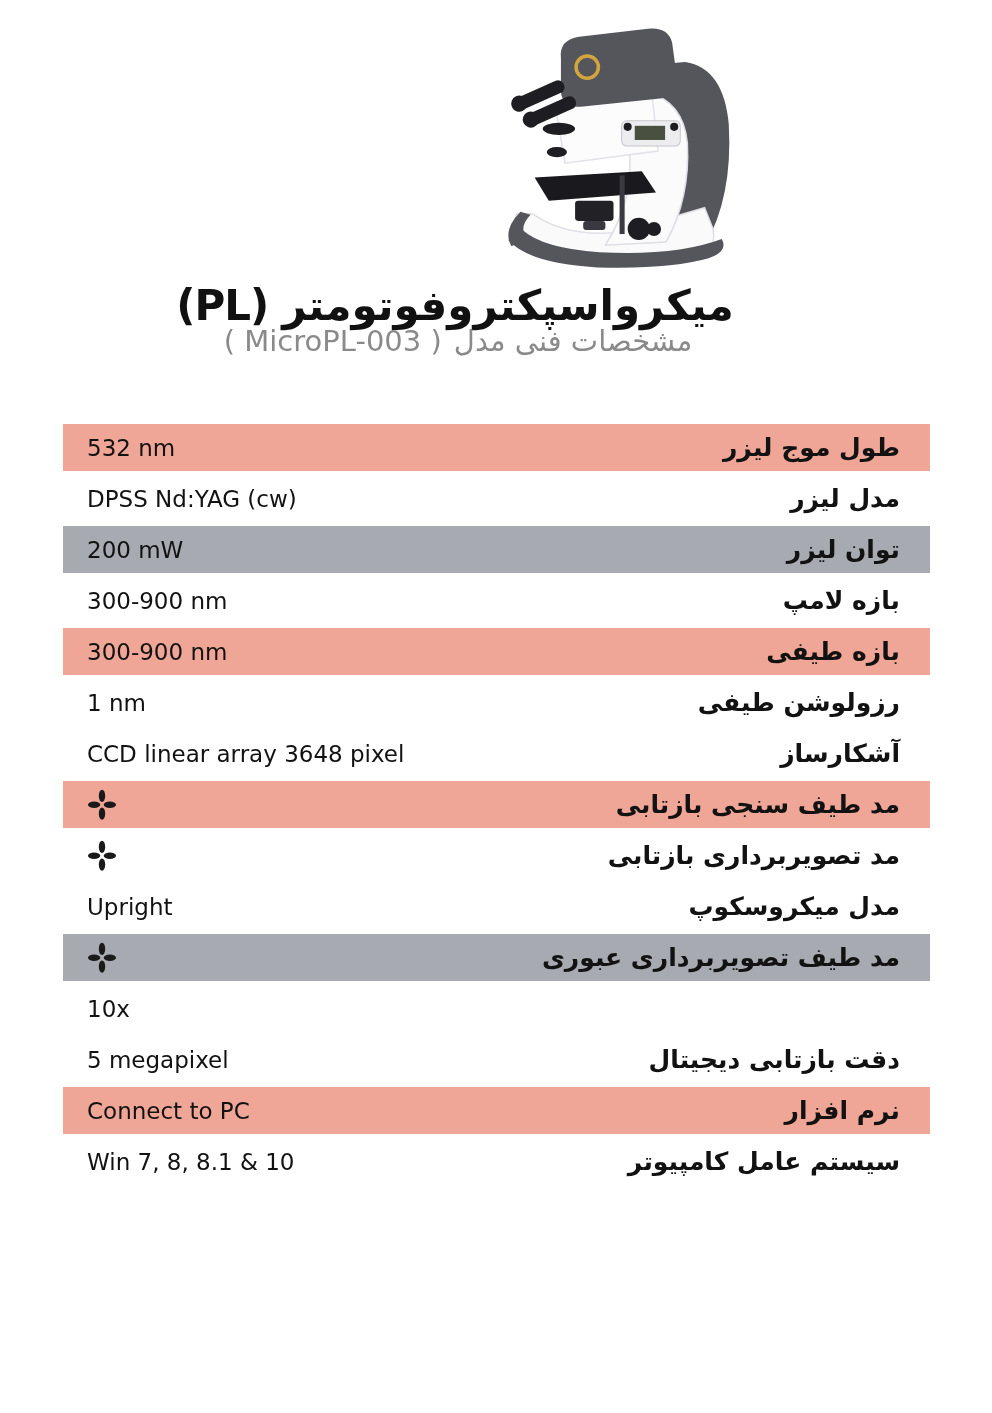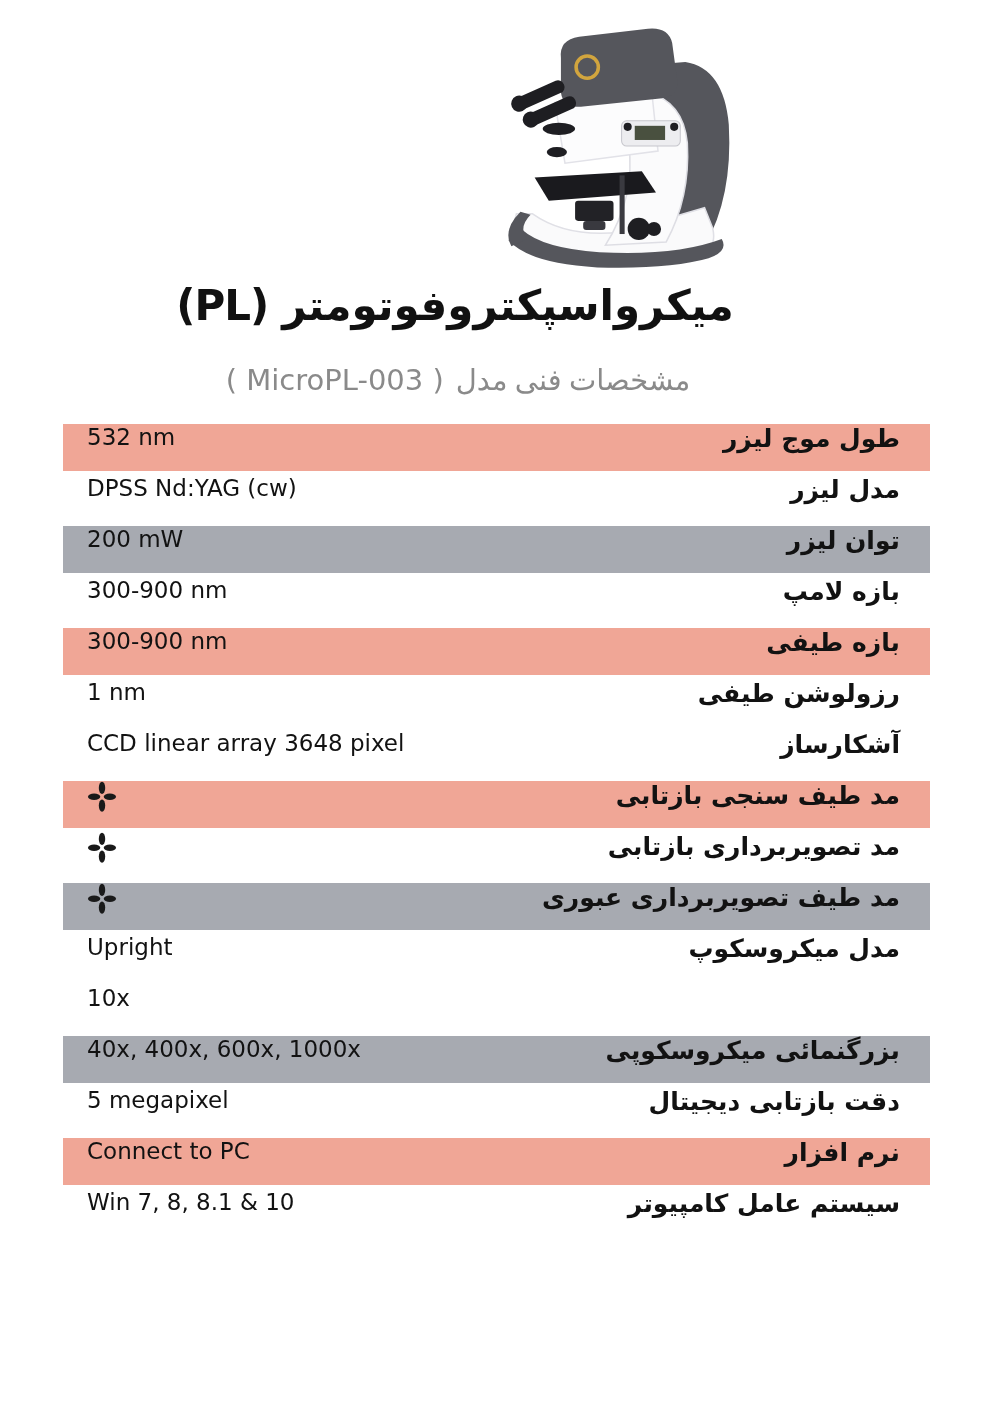--- a/index.html
+++ b/index.html
@@ -20,31 +20,31 @@
   }
   .hero{
     position:absolute;top:14px;left:478px;width:268px;height:256px;
   }
   .title-row{
     position:absolute;top:281px;left:455px;transform:translateX(-50%);
     display:flex;align-items:baseline;gap:14px;white-space:nowrap;
     font-weight:bold;font-size:42px;color:var(--title);letter-spacing:-1px;
   }
   .subtitle-row{
-    position:absolute;top:363px;left:458px;transform:translateX(-50%);
+    position:absolute;top:324px;left:458px;transform:translateX(-50%);
     display:flex;align-items:baseline;gap:12px;white-space:nowrap;
     font-size:29px;color:var(--subtitle);
   }
-  .subtitle-row .fa{font-weight:500;font-family:Liberation Serif, serif;}
+  .subtitle-row .fa{font-weight:500;}
   .spec-table{
     position:absolute;top:424px;left:63px;width:867px;
     display:flex;flex-direction:column;gap:4px;
   }
   .row{
-    height:47px;display:flex;align-items:flex-start;justify-content:space-between;
+    height:47px;display:flex;align-items:center;justify-content:space-between;
     background:transparent;
   }
   .row--salmon{background:var(--salmon);}
   .row--gray{background:var(--gray);}
   .row--white{background:transparent;gap:28px;}
   .row .val{
     order:1;direction:ltr;padding-left:24px;font-size:23px;color:var(--text);
     display:flex;align-items:center;white-space:nowrap;
   }
   .row .label{
@@ -158,44 +158,40 @@
       <svg class="check" viewBox="0 0 24 26">
         <g fill="#1A1A1A">
           <ellipse cx="12" cy="5.6" rx="2.6" ry="5"></ellipse>
           <ellipse cx="12" cy="20" rx="2.6" ry="5"></ellipse>
           <ellipse cx="5.6" cy="12.8" rx="5" ry="2.6"></ellipse>
           <ellipse cx="18.4" cy="12.8" rx="5" ry="2.6"></ellipse>
         </g>
       </svg>
     </span>
     <span class="label">مد تصویربرداری بازتابی</span>
+  </div>
+  <div class="row row--white">
+    <span class="val">Upright</span>
+    <span class="label">مدل میکروسکوپ</span>
   </div>
   <div class="row row--gray">
     <span class="val">
       <svg class="check" viewBox="0 0 24 26">
         <g fill="#1A1A1A">
           <ellipse cx="12" cy="5.6" rx="2.6" ry="5"></ellipse>
           <ellipse cx="12" cy="20" rx="2.6" ry="5"></ellipse>
           <ellipse cx="5.6" cy="12.8" rx="5" ry="2.6"></ellipse>
           <ellipse cx="18.4" cy="12.8" rx="5" ry="2.6"></ellipse>
         </g>
       </svg>
     </span>
     <span class="label">مد طیف تصویربرداری عبوری</span>
   </div>
   <div class="row row--white">
-    <span class="val">Upright</span>
-    <span class="label">مدل میکروسکوپ</span>
-  </div>
-  <div class="row row--white">
     <span class="val">10x</span>
-  </div>
-  <div class="row row--gray">
-    <span class="val">40x, 400x, 600x, 1000x</span>
-    <span class="label">بزرگنمائی میکروسکوپی</span>
   </div>
   <div class="row row--white">
     <span class="val">5 megapixel</span>
     <span class="label">دقت بازتابی دیجیتال</span>
   </div>
   <div class="row row--salmon">
     <span class="val">Connect to PC</span>
     <span class="label">نرم افزار</span>
   </div>
   <div class="row row--white">

